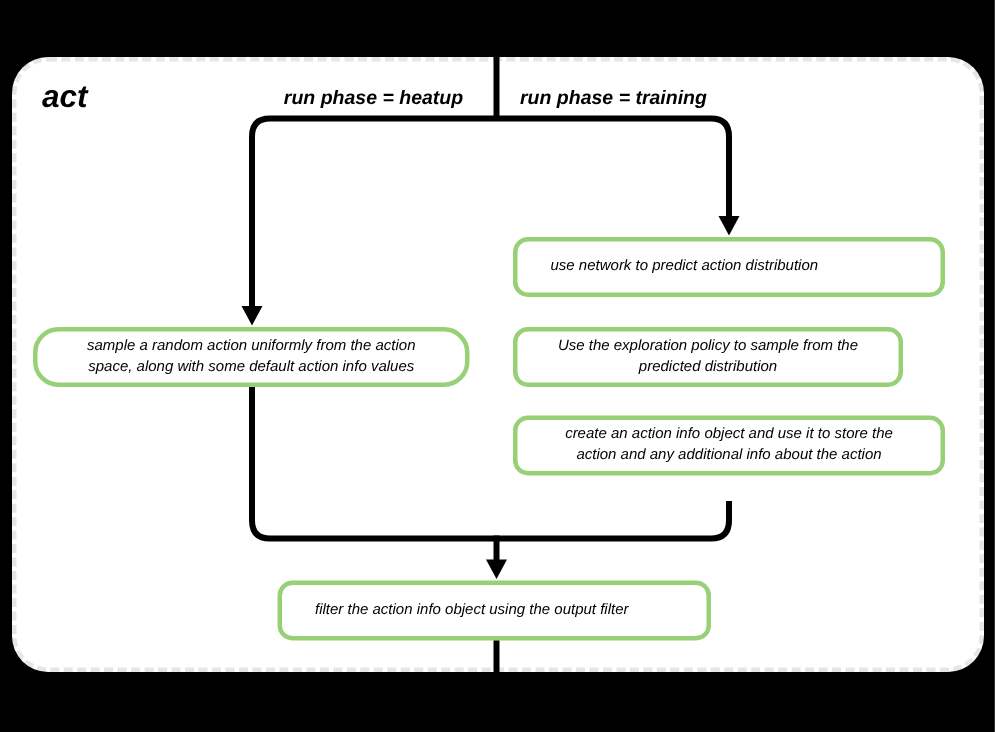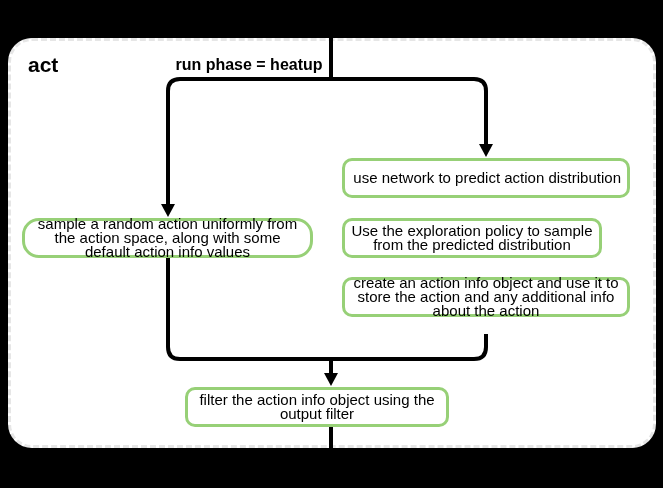--- a/index.html
+++ b/index.html
@@ -14,41 +14,42 @@
   }
   html, body { margin: 0; padding: 0; background: var(--background); }
   .canvas {
     position: relative;
     width: 663px;
     height: 488px;
     background: var(--background);
     overflow: hidden;
     font-family: "Liberation Sans", sans-serif;
     color: var(--text);
+    font-style: italic;
   }
   .act-container {
     position: absolute;
     left: 8px; top: 38px;
     width: 648px; height: 410px;
     box-sizing: border-box;
     background: var(--container-fill);
     border: 3px dashed var(--container-border);
     border-radius: 24px;
   }
   .act-title {
     position: absolute;
     left: 28px; top: 53px;
     font-size: 21px;
     font-weight: bold;
     line-height: 24px;
   }
   .branch-label {
     position: absolute;
     top: 57px;
-    font-size: 16px;
+    font-size: 13px;
     font-weight: bold;
     text-align: center;
     line-height: 15px;
   }
   .branch-label.heatup { left: 168px; width: 162px; }
   .branch-label.training { left: 332px; width: 154px; }
   .choose-group {
     position: absolute;
     left: 322px; top: 98px;
     width: 326px; height: 237px;
@@ -65,50 +66,51 @@
     line-height: 23px;
   }
   .node {
     position: absolute;
     box-sizing: border-box;
     border: 3px solid var(--node-border);
     border-radius: 10px;
     background: var(--node-fill);
     display: flex;
     align-items: center;
-    justify-content: flex-end;
+    justify-content: flex-start;
     text-align: center;
-    font-size: 15px;
+    font-size: 10px;
     line-height: 14px;
-    padding: 2px 6px;
+    padding: 2px 22px;
   }
   .node-sample  { left: 22px;  top: 218px; width: 291px; height: 40px; border-radius: 17px; }
   .node-network { left: 342px; top: 158px; width: 288px; height: 40px; }
   .node-explore { left: 342px; top: 218px; width: 260px; height: 40px; }
   .node-create  { left: 342px; top: 277px; width: 288px; height: 40px; }
-  .node-filter  { left: 185px; top: 387px; width: 264px; height: 40px; }
+  .node-filter  { left: 185px; top: 387px; width: 289px; height: 40px; }
   .connectors {
     position: absolute;
     left: 0; top: 0;
     width: 663px; height: 488px;
     pointer-events: none;
   }
   .connector { fill: none; stroke: var(--arrow); stroke-width: 4; }
   .arrowhead { fill: var(--arrow); stroke: none; }
 </style>
 </head>
 <body>
 
 <div class="canvas">
 
   <div class="act-container"></div>
 
   <div class="act-title">act</div>
 
   <div class="branch-label heatup">run phase = heatup</div>
+  <div class="branch-label training">run phase = training</div>
 
 
   <div class="node node-sample">
     <span>sample a random action uniformly from the action space, along with some default action info values</span>
   </div>
 
   <div class="node node-network">
     <span>use network to predict action distribution</span>
   </div>
 

